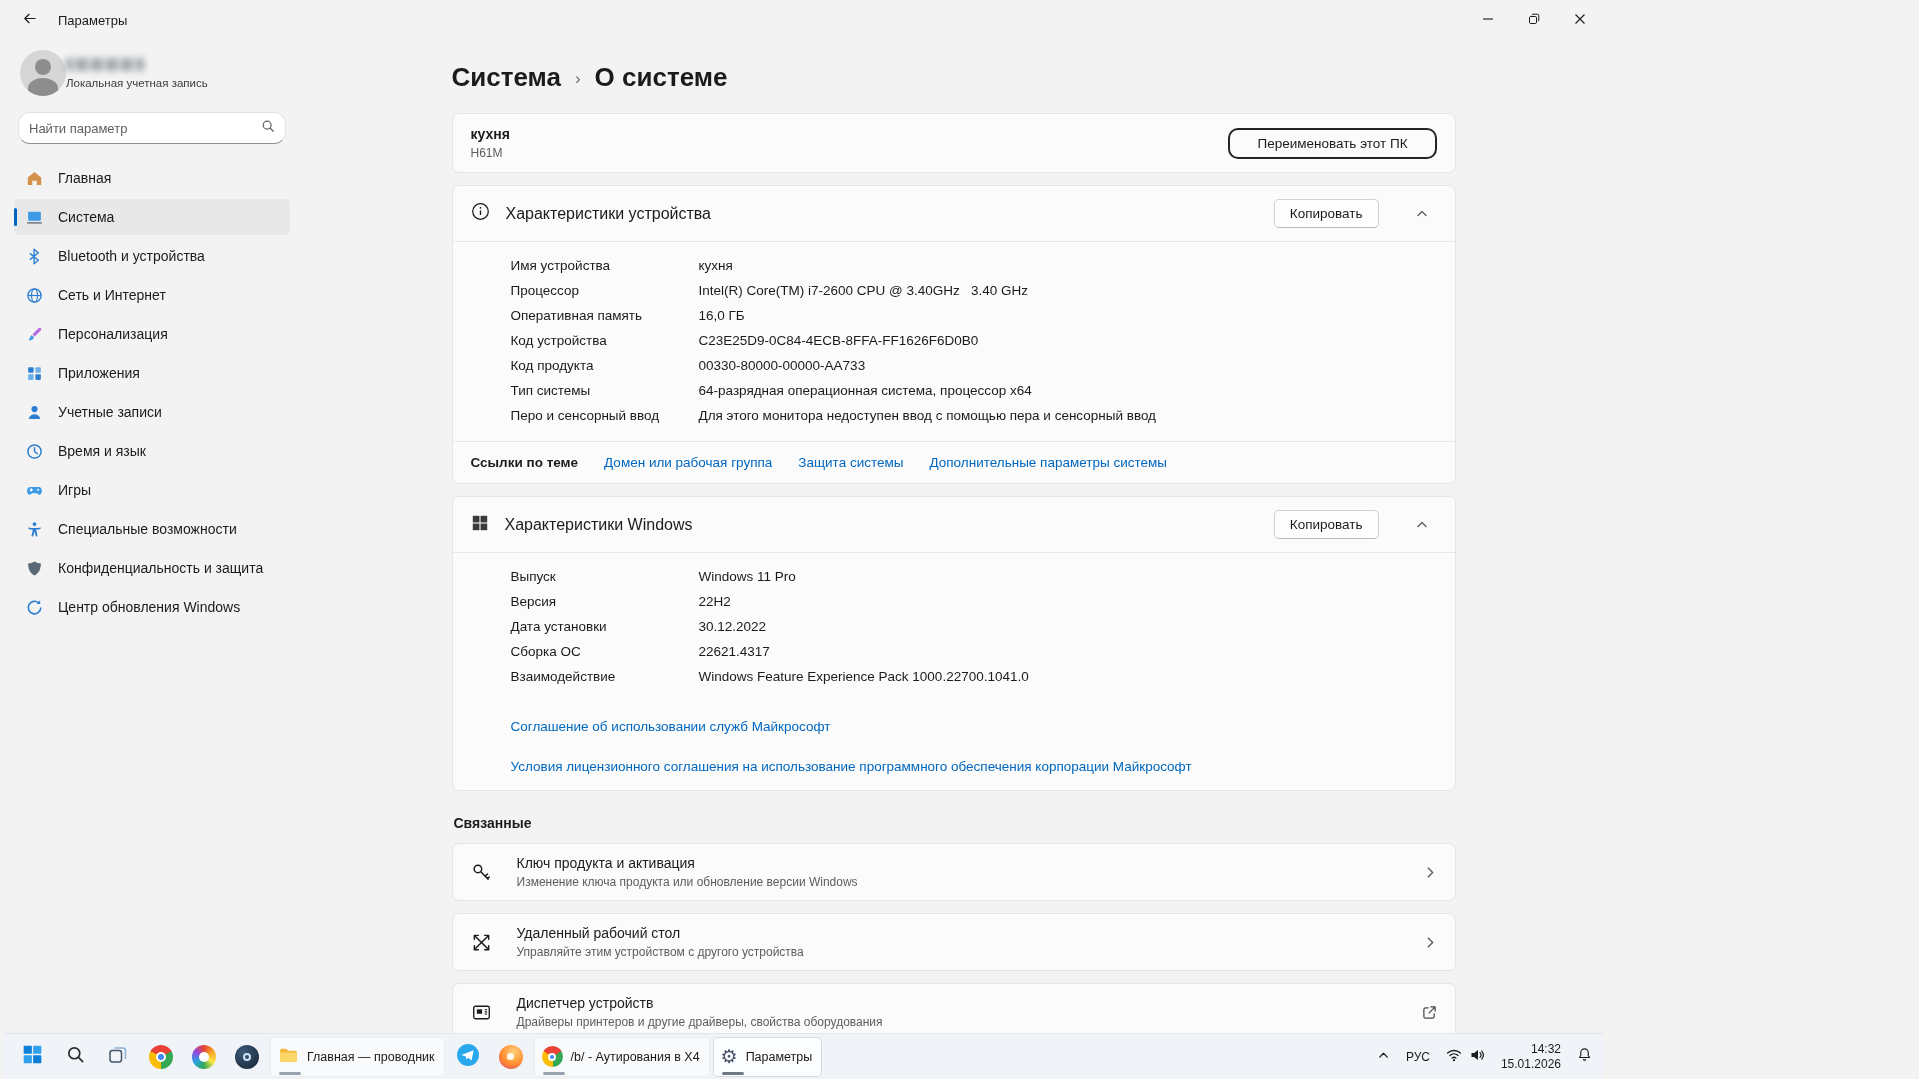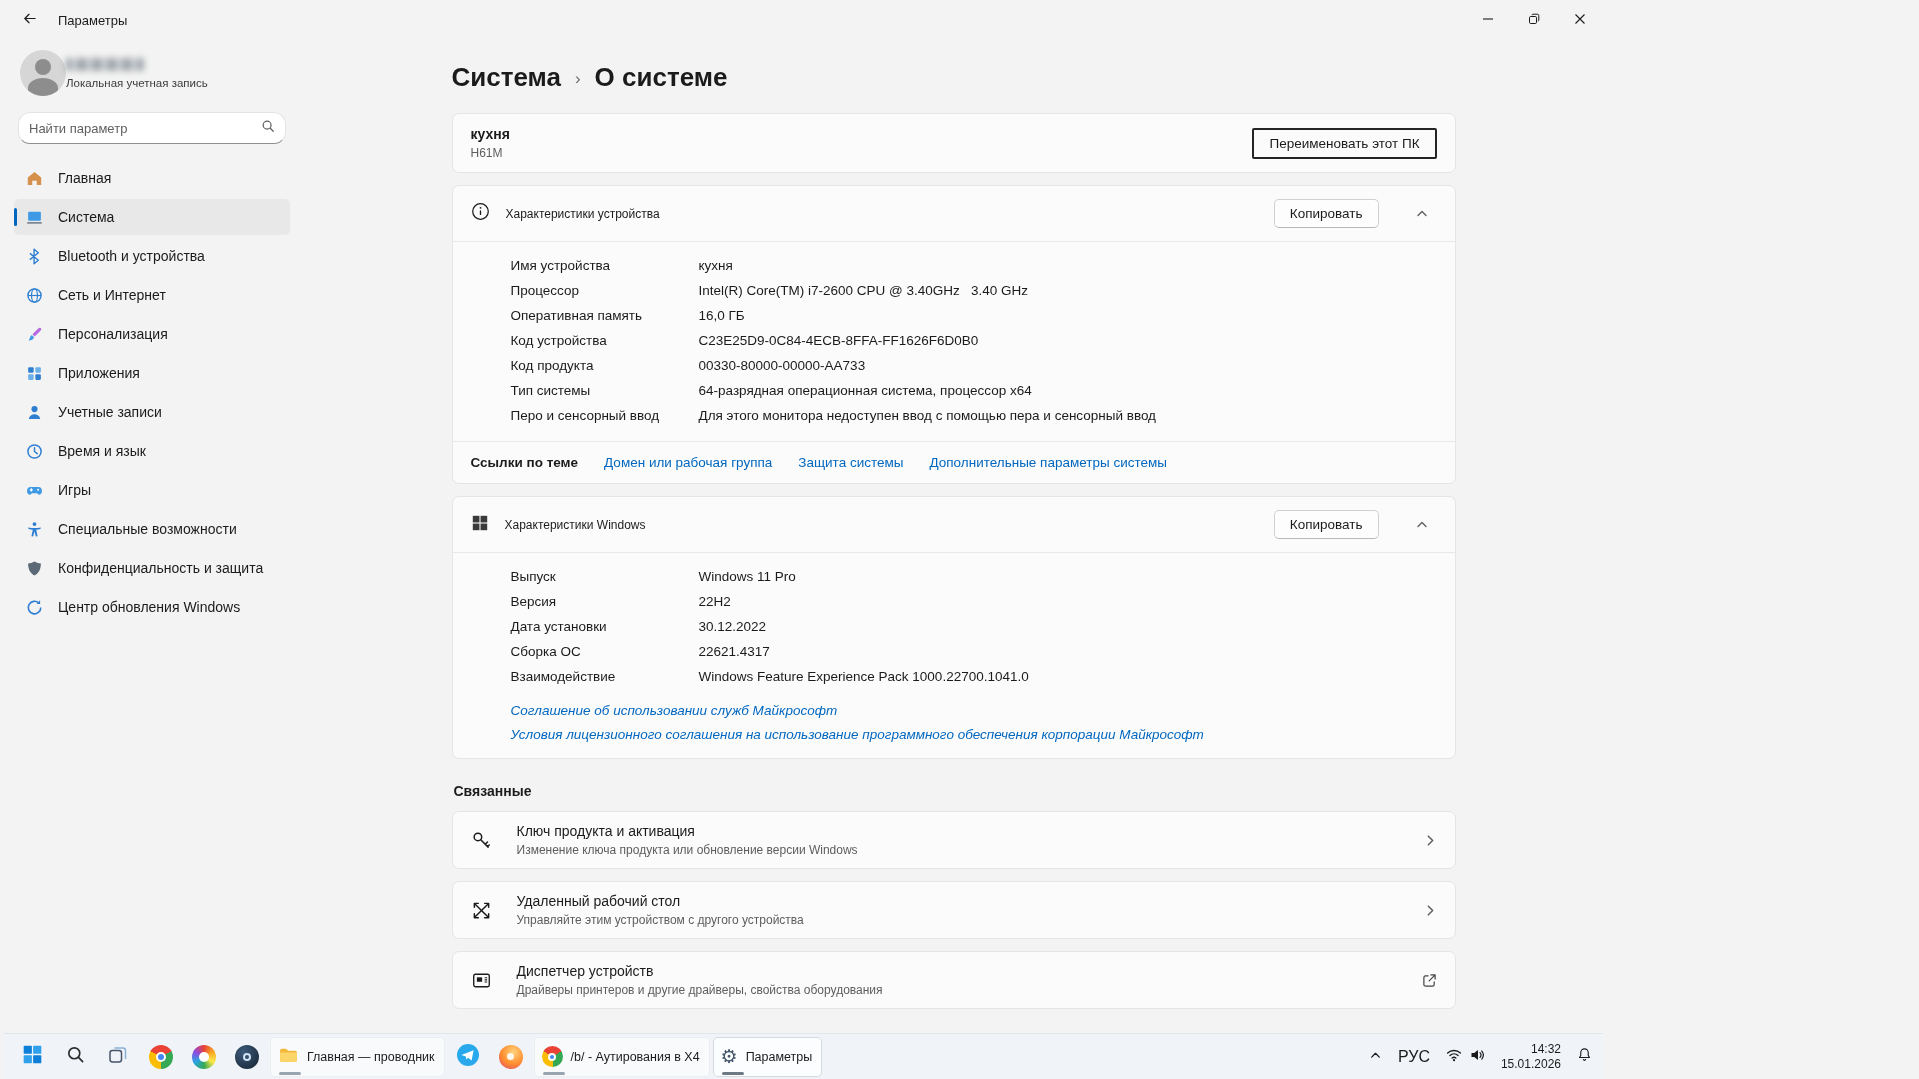--- a/index.html
+++ b/index.html
@@ -44,38 +44,38 @@
   .page { width:1004px; padding-top:22px; }
   .page-title { display:flex; align-items:center; gap:14px; font-size:26px; font-weight:700; margin-bottom:20px; }
   .crumb-parent { cursor:pointer; }
   .crumb-sep { font-size:17px; color:#6e6e6e; font-weight:400; padding-top:3px; }
 
   .card { background:#fbfbfb; border:1px solid #e5e5e5; border-radius:7px; margin-bottom:12px; }
 
   .devcard { display:flex; align-items:center; padding:12px 18px; }
   .dev-name { font-weight:700; font-size:14px; }
   .dev-model { font-size:12px; color:#5d5d5d; margin-top:4px; }
-  .rename-btn { margin-left:auto; background:#fbfbfb; border:2px solid #242424; border-radius:2px;
-      padding:6px 15px; font-size:13.5px; font-family:inherit; cursor:pointer; color:#1b1b1b; }
+  .rename-btn { margin-left:auto; background:#fbfbfb; border:2px solid #242424; border-radius:10px;
+      padding:6px 27px; font-size:13.5px; font-family:inherit; cursor:pointer; color:#1b1b1b; }
 
   .exp-head { display:flex; align-items:center; gap:16px; padding:13px 18px; cursor:pointer; }
-  .exp-title { font-size:12px; }
+  .exp-title { font-size:16px; }
   .copy-btn { margin-left:auto; background:#fdfdfd; border:1px solid #d0d0d0; border-bottom-color:#b8b8b8;
       border-radius:5px; padding:6px 15px; font-size:13.5px; font-family:inherit; cursor:pointer; color:#1b1b1b; }
   .chev-btn { width:30px; height:28px; display:grid; place-items:center; border-radius:4px; cursor:pointer; margin-left:12px; }
 
   .exp-body { border-top:1px solid #e8e8e8; padding:11px 18px 13px 58px; }
   .spec-row { display:flex; font-size:13.5px; line-height:25px; }
   .spec-label { width:188px; flex-shrink:0; }
   .spec-value { white-space:pre-wrap; }
 
   .exp-footer { border-top:1px solid #e8e8e8; display:flex; align-items:center; padding:13px 18px; font-size:13.5px; gap:26px; }
   .link { color:#0067c0; cursor:pointer; text-decoration:none; }
   .wlinks { padding-top:8px; }
-  .wlinks .link { display:block; font-size:13.5px; line-height:21px; margin-top:3px;font-style:italic; }
+  .wlinks .link { display:block; font-size:13.5px; line-height:21px; margin-top:19px; }
 
   .section-title { font-size:14px; font-weight:700; margin:24px 2px 12px; }
 
   .rel-card { display:flex; align-items:center; gap:24px; padding:10px 18px; min-height:58px; cursor:pointer; }
   .rel-icon { width:22px; display:grid; place-items:center; flex-shrink:0; }
   .rel-title { font-size:14px; }
   .rel-sub { font-size:12px; color:#5d5d5d; margin-top:4px; }
   .rel-end { margin-left:auto; display:grid; place-items:center; }
 
   
@@ -97,21 +97,21 @@
   .task-btn { display:flex; align-items:center; gap:8px; height:40px; padding:0 10px 0 8px; border-radius:5px;
       font-size:12.5px; cursor:pointer; position:relative; flex-shrink:0; }
   .task-btn.open { background:rgba(255,255,255,0.55); box-shadow:inset 0 0 0 1px rgba(0,0,0,0.05); }
   .task-btn.open::after { content:""; position:absolute; left:9px; bottom:2px; width:22px; height:3px; border-radius:2px; background:#98a4b0; }
   .task-btn.active { background:#fcfdfe; box-shadow:inset 0 0 0 1px #d4dae0; }
   .task-btn.active::after { background:#6d7a86; }
   .gear-glyph { font-size:19px; line-height:1; color:#46566a; }
 
   .tray { margin-left:auto; display:flex; align-items:center; gap:2px; }
   .tray-btn { height:40px; padding:0 7px; display:flex; align-items:center; gap:7px; border-radius:5px; cursor:pointer; }
-  .lang-label { font-size:16px; }
+  .lang-label { font-size:12px; }
   .clock { text-align:right; font-size:12px; line-height:15px; }
 </style>
 </head>
 <body>
 
 <div class="screen">
 
   <div class="titlebar">
     <div class="back-btn">
       <span>

